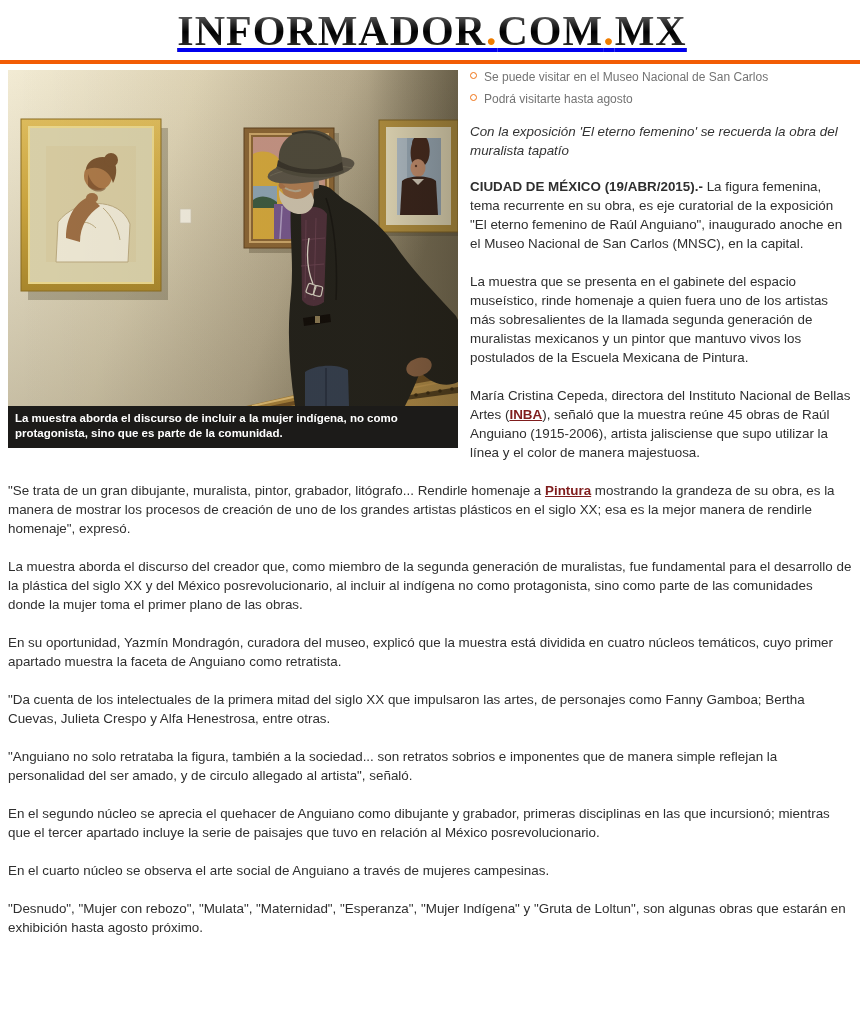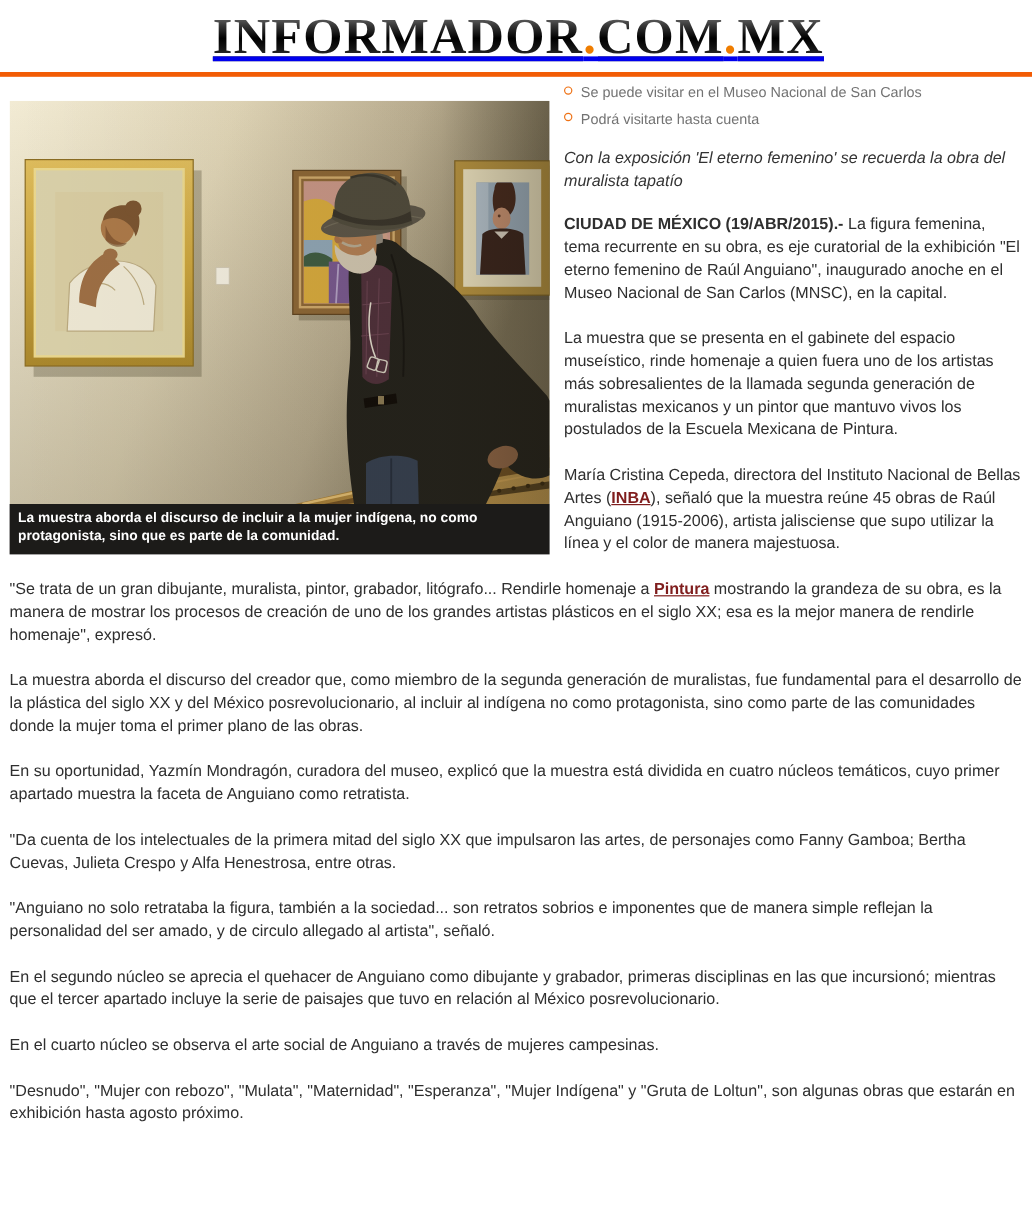--- a/index.html
+++ b/index.html
@@ -13,21 +13,21 @@
   .logo .metal{background:linear-gradient(180deg,#8f8f8f 0%,#3a3a3a 28%,#000 52%,#161616 72%,#555 100%);
         -webkit-background-clip:text;background-clip:text;color:transparent;}
   .logo .dot{color:#ef7d00;}
   .rule{height:4px;background:#f25c05;margin:2px 0 0 0;}
 
   
   h1.headline{font-size:19.5px;font-weight:700;color:#000;margin:16px 8px 13px 8px;line-height:23px;}
 
   
   .article-body{padding:0 8px 24px 8px;font-size:13.4px;line-height:19px;color:#2f2f2f;}
-  figure.photo{float:left;width:450px;margin:16px 12px 6px 0;padding:0;}
+  figure.photo{float:left;width:450px;margin:2px 12px 6px 0;padding:0;}
   figure.photo svg{display:block;width:450px;height:336px;}
   .caption{background:#1c1b19;color:#ffffff;font-size:11.5px;font-weight:700;line-height:15px;
            padding:5px 7px 7px 7px;}
 
   
   ul.highlights{list-style:none;margin:4px 0 14px 0;padding:0 0 0 6px;}
   ul.highlights li{margin:0 0 4px 0;line-height:18px;}
   .bullet-ring{display:inline-block;width:5px;height:5px;border:1.5px solid #ef7215;border-radius:50%;
            margin-right:7px;vertical-align:2px;}
   a.highlight-link{color:#737373;text-decoration:none;font-size:12px;}
@@ -185,27 +185,27 @@
         <rect x="0" y="0" width="450" height="336" fill="url(#vignR)"></rect>
       </svg>
       <figcaption class="caption">La muestra aborda el discurso de incluir a la mujer indígena, no como protagonista, sino que es parte de la comunidad.</figcaption>
     </figure>
 
     <ul class="highlights">
       <li>
         <span class="bullet-ring"></span><a class="highlight-link" href="#">Se puede visitar en el Museo Nacional de San Carlos</a>
       </li>
       <li>
-        <span class="bullet-ring"></span><a class="highlight-link" href="#">Podrá visitarte hasta cuenta</a>
+        <span class="bullet-ring"></span><a class="highlight-link" href="#">Podrá visitarte hasta agosto</a>
       </li>
     </ul>
 
     <p class="lead">Con la exposición 'El eterno femenino' se recuerda la obra del muralista tapatío</p>
 
-    <p class="para"><strong class="dateline">CIUDAD DE MÉXICO (19/ABR/2015).-</strong><span> La figura femenina, tema recurrente en su obra, es eje curatorial de la exhibición "El eterno femenino de Raúl Anguiano", inaugurado anoche en el Museo Nacional de San Carlos (MNSC), en la capital.</span></p>
+    <p class="para"><strong class="dateline">CIUDAD DE MÉXICO (19/ABR/2015).-</strong><span> La figura femenina, tema recurrente en su obra, es eje curatorial de la exposición "El eterno femenino de Raúl Anguiano", inaugurado anoche en el Museo Nacional de San Carlos (MNSC), en la capital.</span></p>
 
     <p class="para">La muestra que se presenta en el gabinete del espacio museístico, rinde homenaje a quien fuera uno de los artistas más sobresalientes de la llamada segunda generación de muralistas mexicanos y un pintor que mantuvo vivos los postulados de la Escuela Mexicana de Pintura.</p>
 
     <p class="para"><span>María Cristina Cepeda, directora del Instituto Nacional de Bellas Artes (</span><a class="inline-link" href="#">INBA</a><span>), señaló que la muestra reúne 45 obras de Raúl Anguiano (1915-2006), artista jalisciense que supo utilizar la línea y el color de manera majestuosa.</span></p>
 
     <p class="para"><span>"Se trata de un gran dibujante, muralista, pintor, grabador, litógrafo... Rendirle homenaje a </span><a class="inline-link" href="#">Pintura</a><span> mostrando la grandeza de su obra, es la manera de mostrar los procesos de creación de uno de los grandes artistas plásticos en el siglo XX; esa es la mejor manera de rendirle homenaje", expresó.</span></p>
 
     <p class="para">La muestra aborda el discurso del creador que, como miembro de la segunda generación de muralistas, fue fundamental para el desarrollo de la plástica del siglo XX y del México posrevolucionario, al incluir al indígena no como protagonista, sino como parte de las comunidades donde la mujer toma el primer plano de las obras.</p>
     <p class="para">En su oportunidad, Yazmín Mondragón, curadora del museo, explicó que la muestra está dividida en cuatro núcleos temáticos, cuyo primer apartado muestra la faceta de Anguiano como retratista.</p>
     <p class="para">"Da cuenta de los intelectuales de la primera mitad del siglo XX que impulsaron las artes, de personajes como Fanny Gamboa; Bertha Cuevas, Julieta Crespo y Alfa Henestrosa, entre otras.</p>

